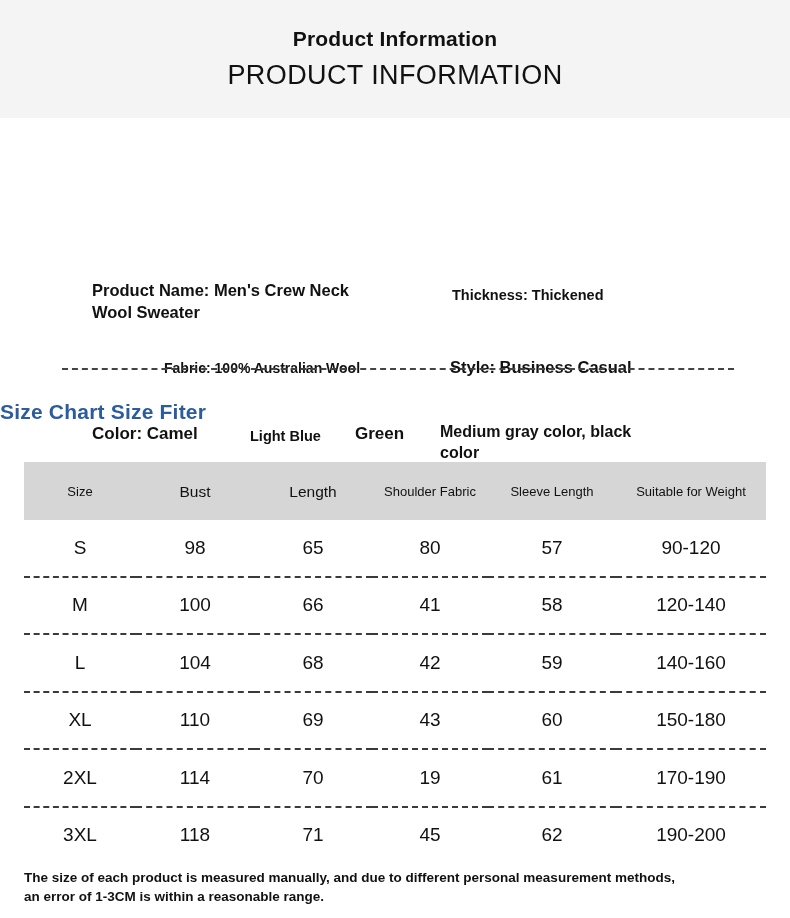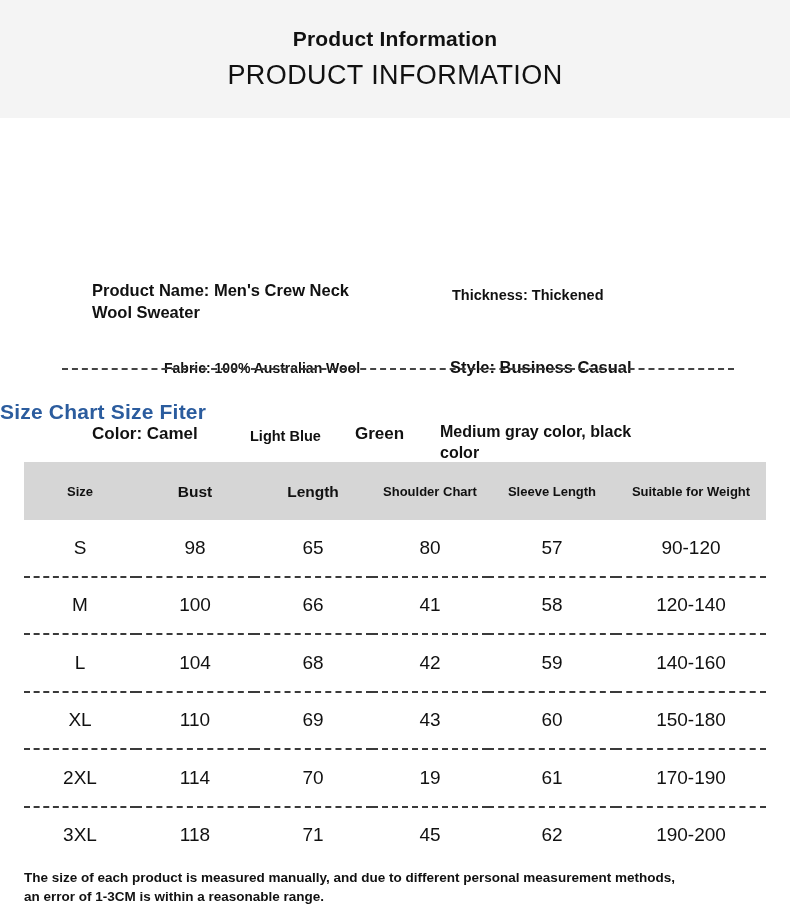--- a/index.html
+++ b/index.html
@@ -141,21 +141,21 @@
     width: 742px;
   }
   table.sizes {
     border-collapse: collapse;
     width: 742px;
     table-layout: fixed;
   }
   table.sizes thead th {
     background: #d6d6d6;
     font-size: 13px;
-    font-weight: bold;
+    font-weight: normal;
     color: #111111;
     height: 58px;
     vertical-align: middle;
     text-align: center;
     padding: 0 4px;
     line-height: 15px;
   }
   table.sizes thead th.big {
     font-size: 15.5px;
   }
@@ -229,21 +229,21 @@
           <col class="c3">
           <col class="c4">
           <col class="c5">
           <col class="c6">
       </colgroup>
       <thead>
         <tr>
           <th>Size</th>
           <th class="big">Bust</th>
           <th class="big">Length</th>
-          <th>Shoulder Chart</th>
+          <th>Shoulder Fabric</th>
           <th>Sleeve Length</th>
           <th>Suitable for Weight</th>
         </tr>
       </thead>
       <tbody>
         <tr>
           <td>S</td>
           <td>98</td>
           <td>65</td>
           <td>80</td>

